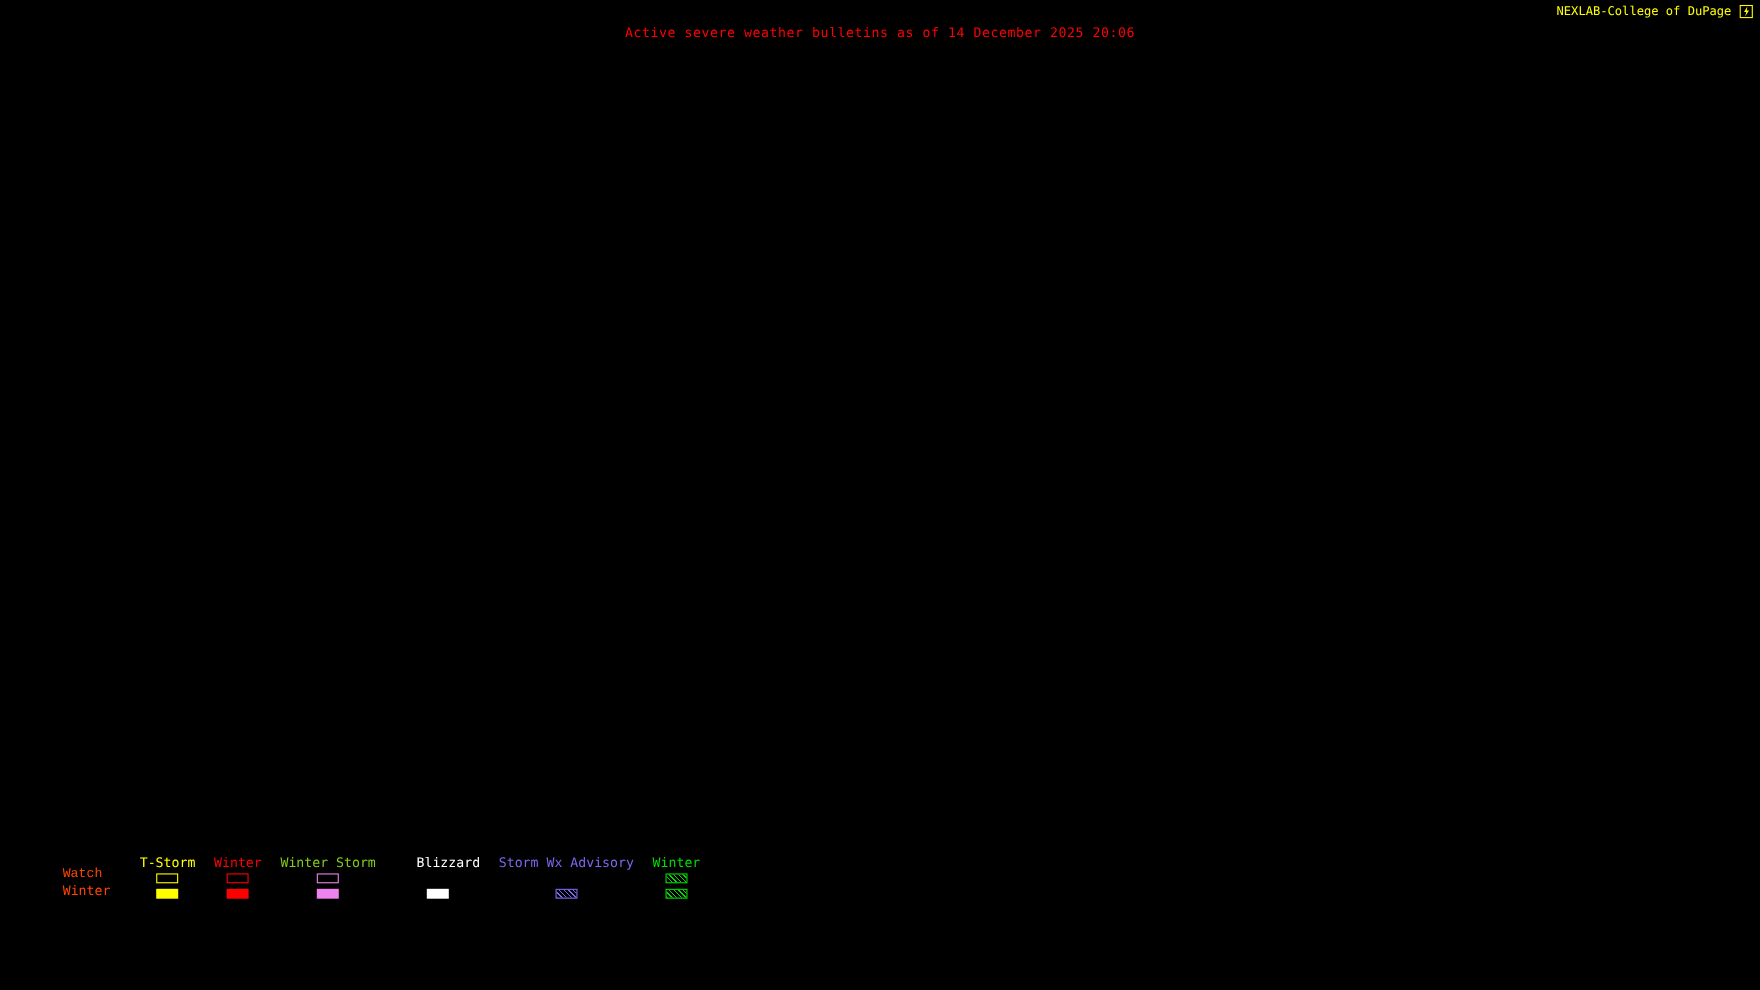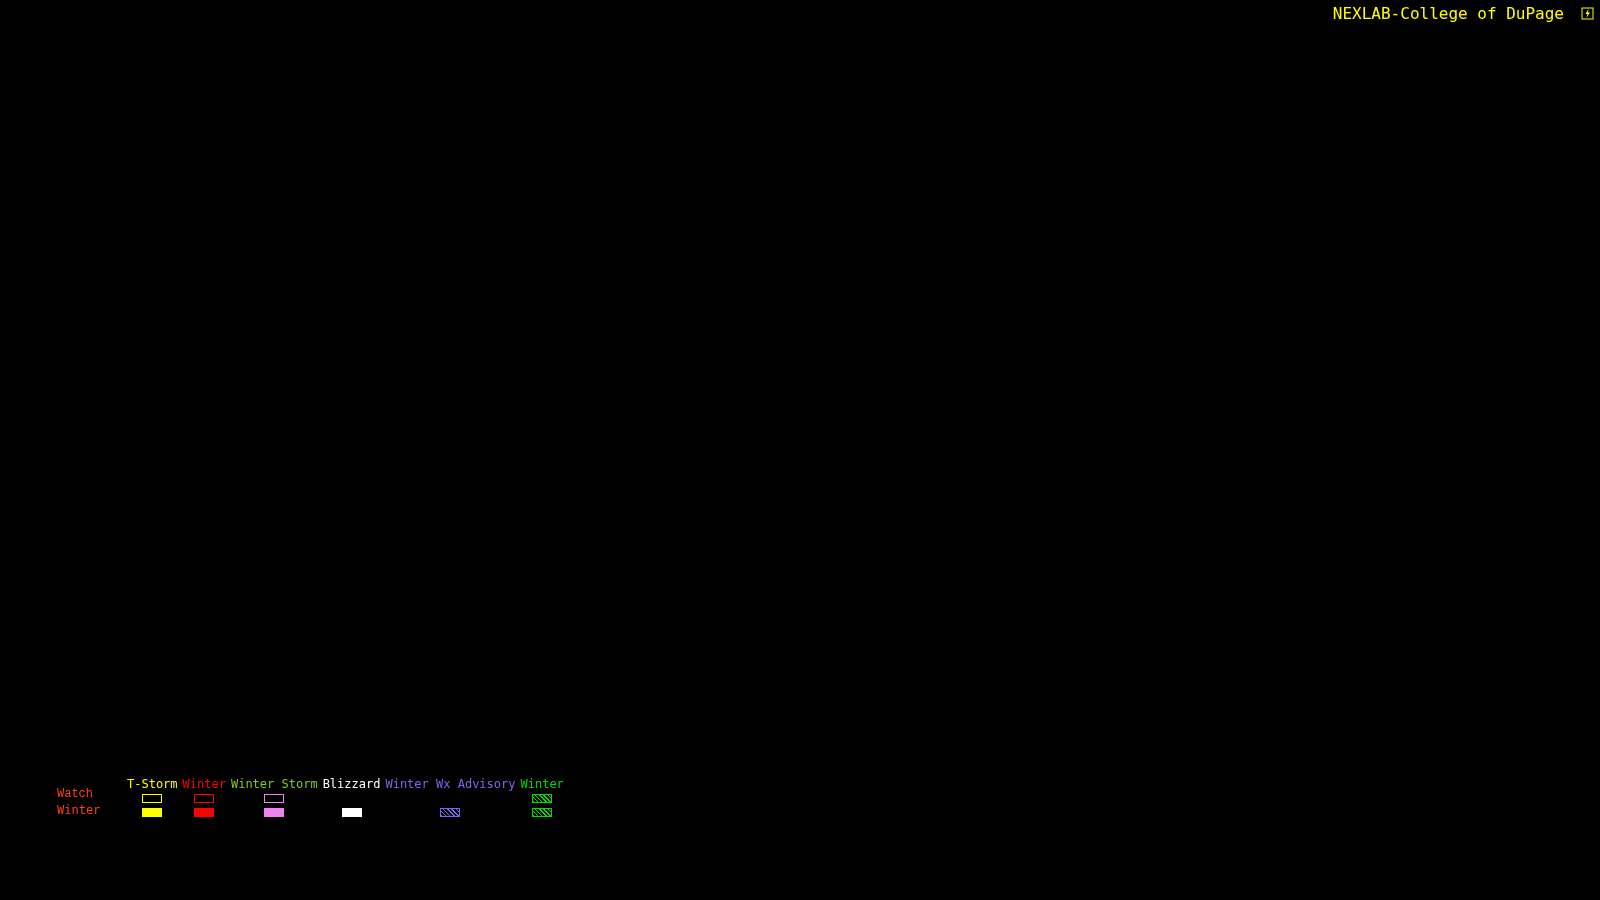--- a/index.html
+++ b/index.html
@@ -8,44 +8,45 @@
   .screen {
     position:relative; width:1600px; height:900px;
     background:#000; overflow:hidden;
   }
   .title {
     position:absolute; top:23px; left:0; width:100%;
     text-align:center; font-size:12px; letter-spacing:0.5px;
   }
   .brand {
     position:absolute; top:4px; right:6px;
-    font-size:16px; display:flex; align-items:center; gap:17px;
+    font-size:11px; display:flex; align-items:center; gap:7px;
   }
   .brand svg { display:block; }
   .map-canvas {
     position:absolute; left:0; top:45px; width:1600px; height:715px;
     background:#000;
   }
   .row-label { position:absolute; left:57px; font-size:12px; white-space:nowrap; }
   #watch-label   { top:787px; }
   #warning-label { top:803px; }
   .legend-cols {
     position:absolute; left:127px; top:777px;
-    display:flex; gap:5px; align-items:flex-start;
+    display:flex; gap:17px; align-items:flex-start;
   }
   .legend-col { display:flex; flex-direction:column; align-items:center; }
   .col-label { font-size:12px; line-height:14px; white-space:nowrap; }
   .swatch { width:20px; height:9px; margin-top:3px; }
   .swatch + .swatch { margin-top:5px; }
 </style>
 </head>
 <body>
 
 <div class="screen">
 
+  <div class="title" style="color: rgb(255, 0, 0);">Active severe weather bulletins as of 14 December 2025 20:06</div>
 
   <div class="brand" style="color: rgb(255, 255, 0);">
     <span>NEXLAB-College of DuPage</span>
     <span class="brand-icon">
       <svg width="13" height="13" viewBox="0 0 13 13">
         <rect x="1" y="1" width="11" height="11" fill="none" stroke="#ffff00" stroke-width="1"></rect>
         <path d="M7.5 2 L4.5 7 H6.5 L5.5 11 L9 5.5 H7 Z" fill="#ffff00"></path>
       </svg>
     </span>
   </div>
@@ -66,26 +67,26 @@
         <div class="col-label" style="color: rgb(255, 0, 0);">Winter</div>
         <div class="swatch" style="border: 1px solid rgb(255, 0, 0);"></div>
         <div class="swatch" style="background: rgb(255, 0, 0);"></div>
       </div>
       <div class="legend-col">
         <div class="col-label" style="color: #84cc16;">Winter Storm</div>
         <div class="swatch" style="border: 1px solid rgb(238, 130, 238);"></div>
         <div class="swatch" style="background: rgb(238, 130, 238);"></div>
       </div>
       <div class="legend-col">
-        <div class="col-label" style="color: rgb(255, 255, 255);">Blizzard</div>
+        <div class="col-label" style="color: rgb(255, 255, 255); margin-left: 20px;">Blizzard</div>
         <div class="swatch" style="visibility: hidden;"></div>
         <div class="swatch" style="background: rgb(255, 255, 255);"></div>
       </div>
       <div class="legend-col">
-        <div class="col-label" style="color: rgb(123, 104, 238);">Winter Wx Advisory</div>
+        <div class="col-label" style="color: rgb(123, 104, 238);">Storm Wx Advisory</div>
         <div class="swatch" style="visibility: hidden;"></div>
         <div class="swatch" style="border: 1px solid rgb(123, 104, 238); background-image: repeating-linear-gradient(45deg, rgb(123, 104, 238) 0px, rgb(123, 104, 238) 1px, transparent 1px, transparent 3px);"></div>
       </div>
       <div class="legend-col">
         <div class="col-label" style="color: rgb(0, 221, 0);">Winter</div>
         <div class="swatch" style="border: 1px solid rgb(0, 221, 0); background-image: repeating-linear-gradient(45deg, rgb(0, 221, 0) 0px, rgb(0, 221, 0) 1px, transparent 1px, transparent 3px);"></div>
         <div class="swatch" style="border: 1px solid rgb(0, 221, 0); background-image: repeating-linear-gradient(45deg, rgb(0, 221, 0) 0px, rgb(0, 221, 0) 1px, transparent 1px, transparent 3px);"></div>
       </div>
     </div>
 

